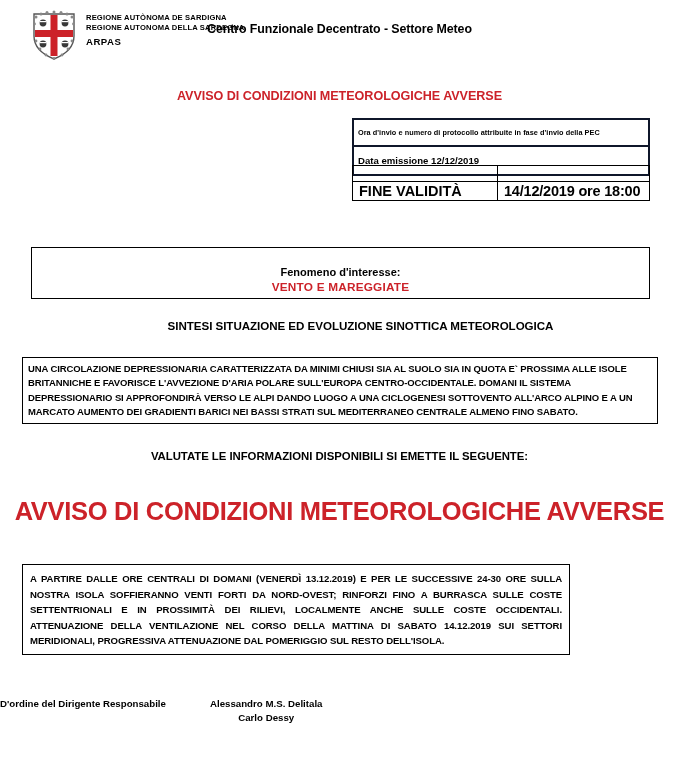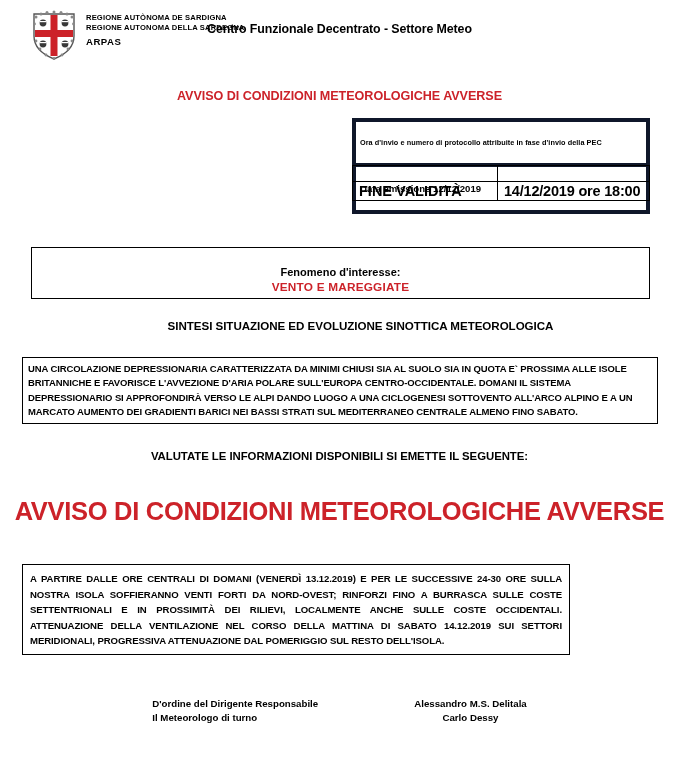--- a/index.html
+++ b/index.html
@@ -79,22 +79,22 @@
     top: 118px;
     left: 352px;
     width: 298px;
   }
   table.meta {
     border-collapse: collapse;
     width: 100%;
     table-layout: fixed;
   }
   table.meta td {
-    border: 4px solid #0f172a;
-    padding: 14px 4px;
+    border: 2px solid #0f172a;
+    padding: 6px 4px;
     vertical-align: middle;
   }
   .pec-cell {
     font-size: 7.3px;
     font-weight: bold;
     letter-spacing: 0.05px;
     height: 13px;
   }
   .emissione-cell {
     font-size: 9.6px;
@@ -227,22 +227,21 @@
     text-align: left;
   }
 
   
   .signatures {
     position: absolute;
     top: 697px;
     left: 0;
     right: 0;
     display: flex;
-    justify-content: center;
-    gap: 96px;
+    gap: 44px;
   }
   .sig-col {
     font-size: 9.7px;
     font-weight: bold;
     line-height: 1.45;
     text-align: center;
   }
   .sig-col.left { text-align: left; }
 </style>
 </head>
@@ -348,19 +347,18 @@
 
 <div class="big-headline">AVVISO DI CONDIZIONI METEOROLOGICHE AVVERSE</div>
 
 <div class="forecast-box">
   <p class="forecast-p">A PARTIRE DALLE ORE CENTRALI DI DOMANI (VENERDÌ 13.12.2019) E PER LE SUCCESSIVE 24-30 ORE SULLA NOSTRA ISOLA SOFFIERANNO VENTI FORTI DA NORD-OVEST; RINFORZI FINO A BURRASCA SULLE COSTE SETTENTRIONALI E IN PROSSIMITÀ DEI RILIEVI, LOCALMENTE ANCHE SULLE COSTE OCCIDENTALI. ATTENUAZIONE DELLA VENTILAZIONE NEL CORSO DELLA MATTINA DI SABATO 14.12.2019 SUI SETTORI MERIDIONALI, PROGRESSIVA ATTENUAZIONE DAL POMERIGGIO SUL RESTO DELL'ISOLA.</p>
 </div>
 
 <div class="signatures">
   <div class="sig-col left">
     <div>D'ordine del Dirigente Responsabile</div>
-    <div>Il Meteorologo di turno</div>
   </div>
   <div class="sig-col">
     <div>Alessandro M.S. Delitala</div>
     <div>Carlo Dessy</div>
   </div>
 </div>
 
 </body></html>

